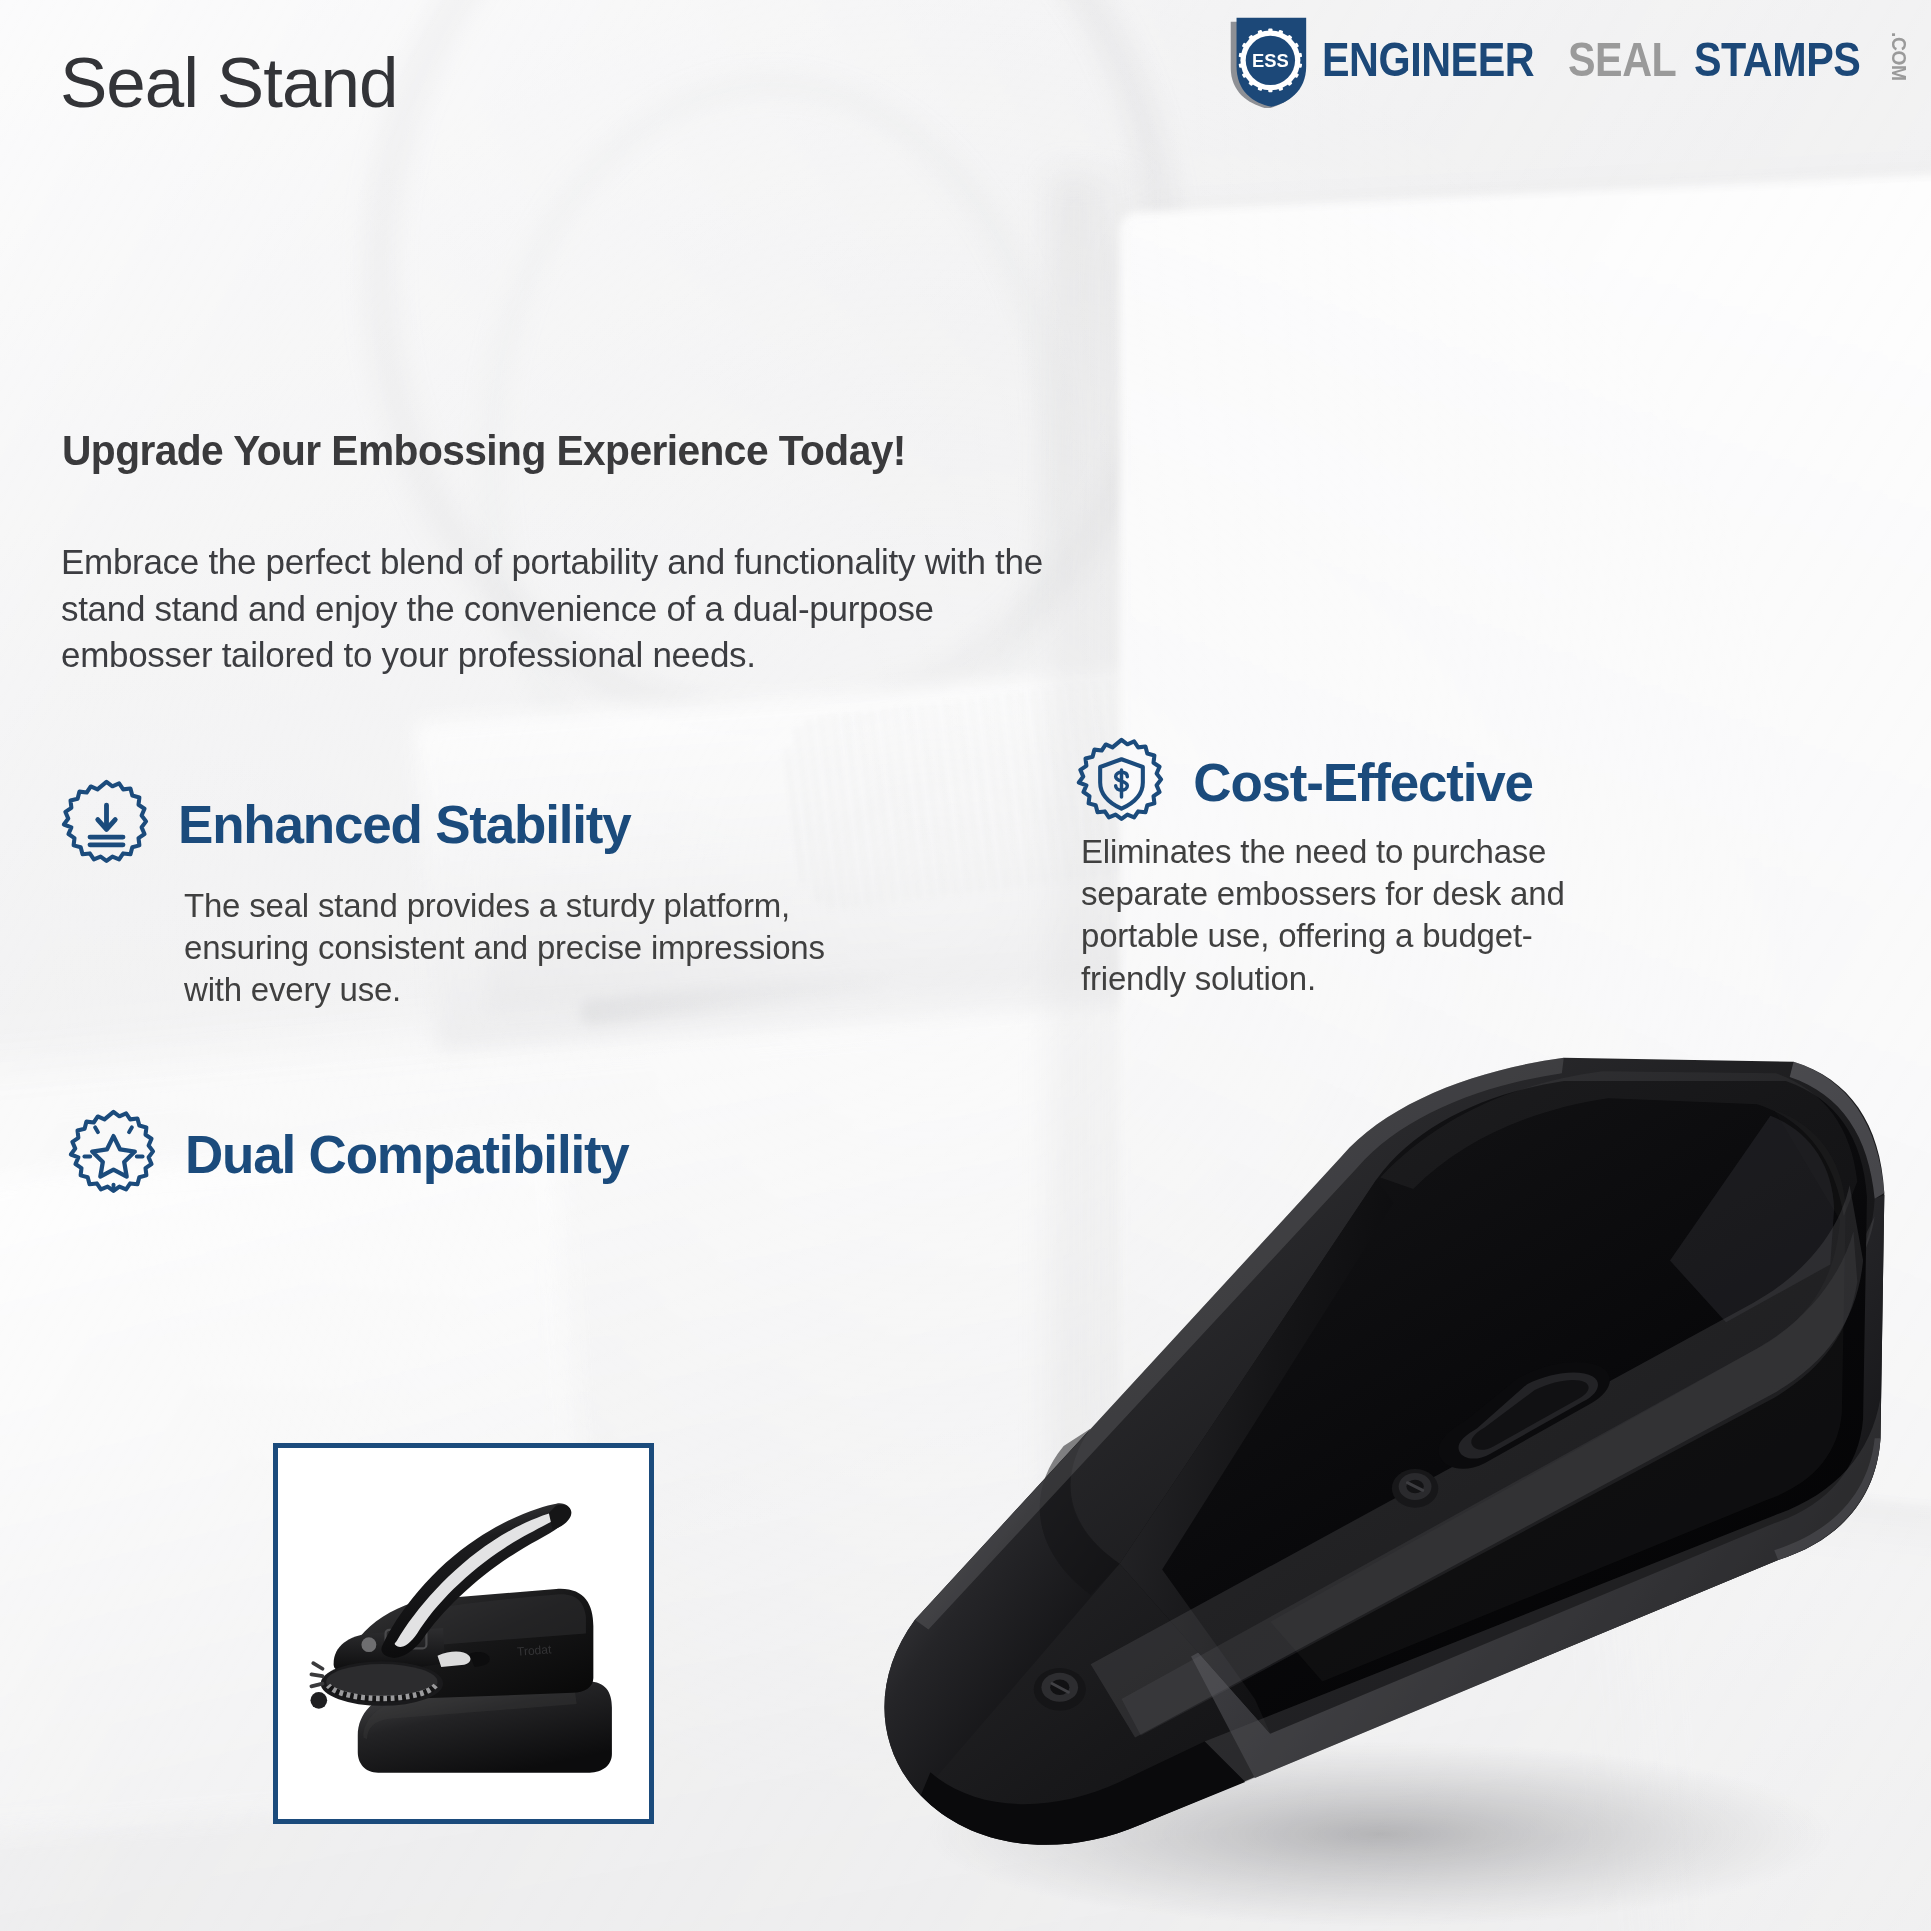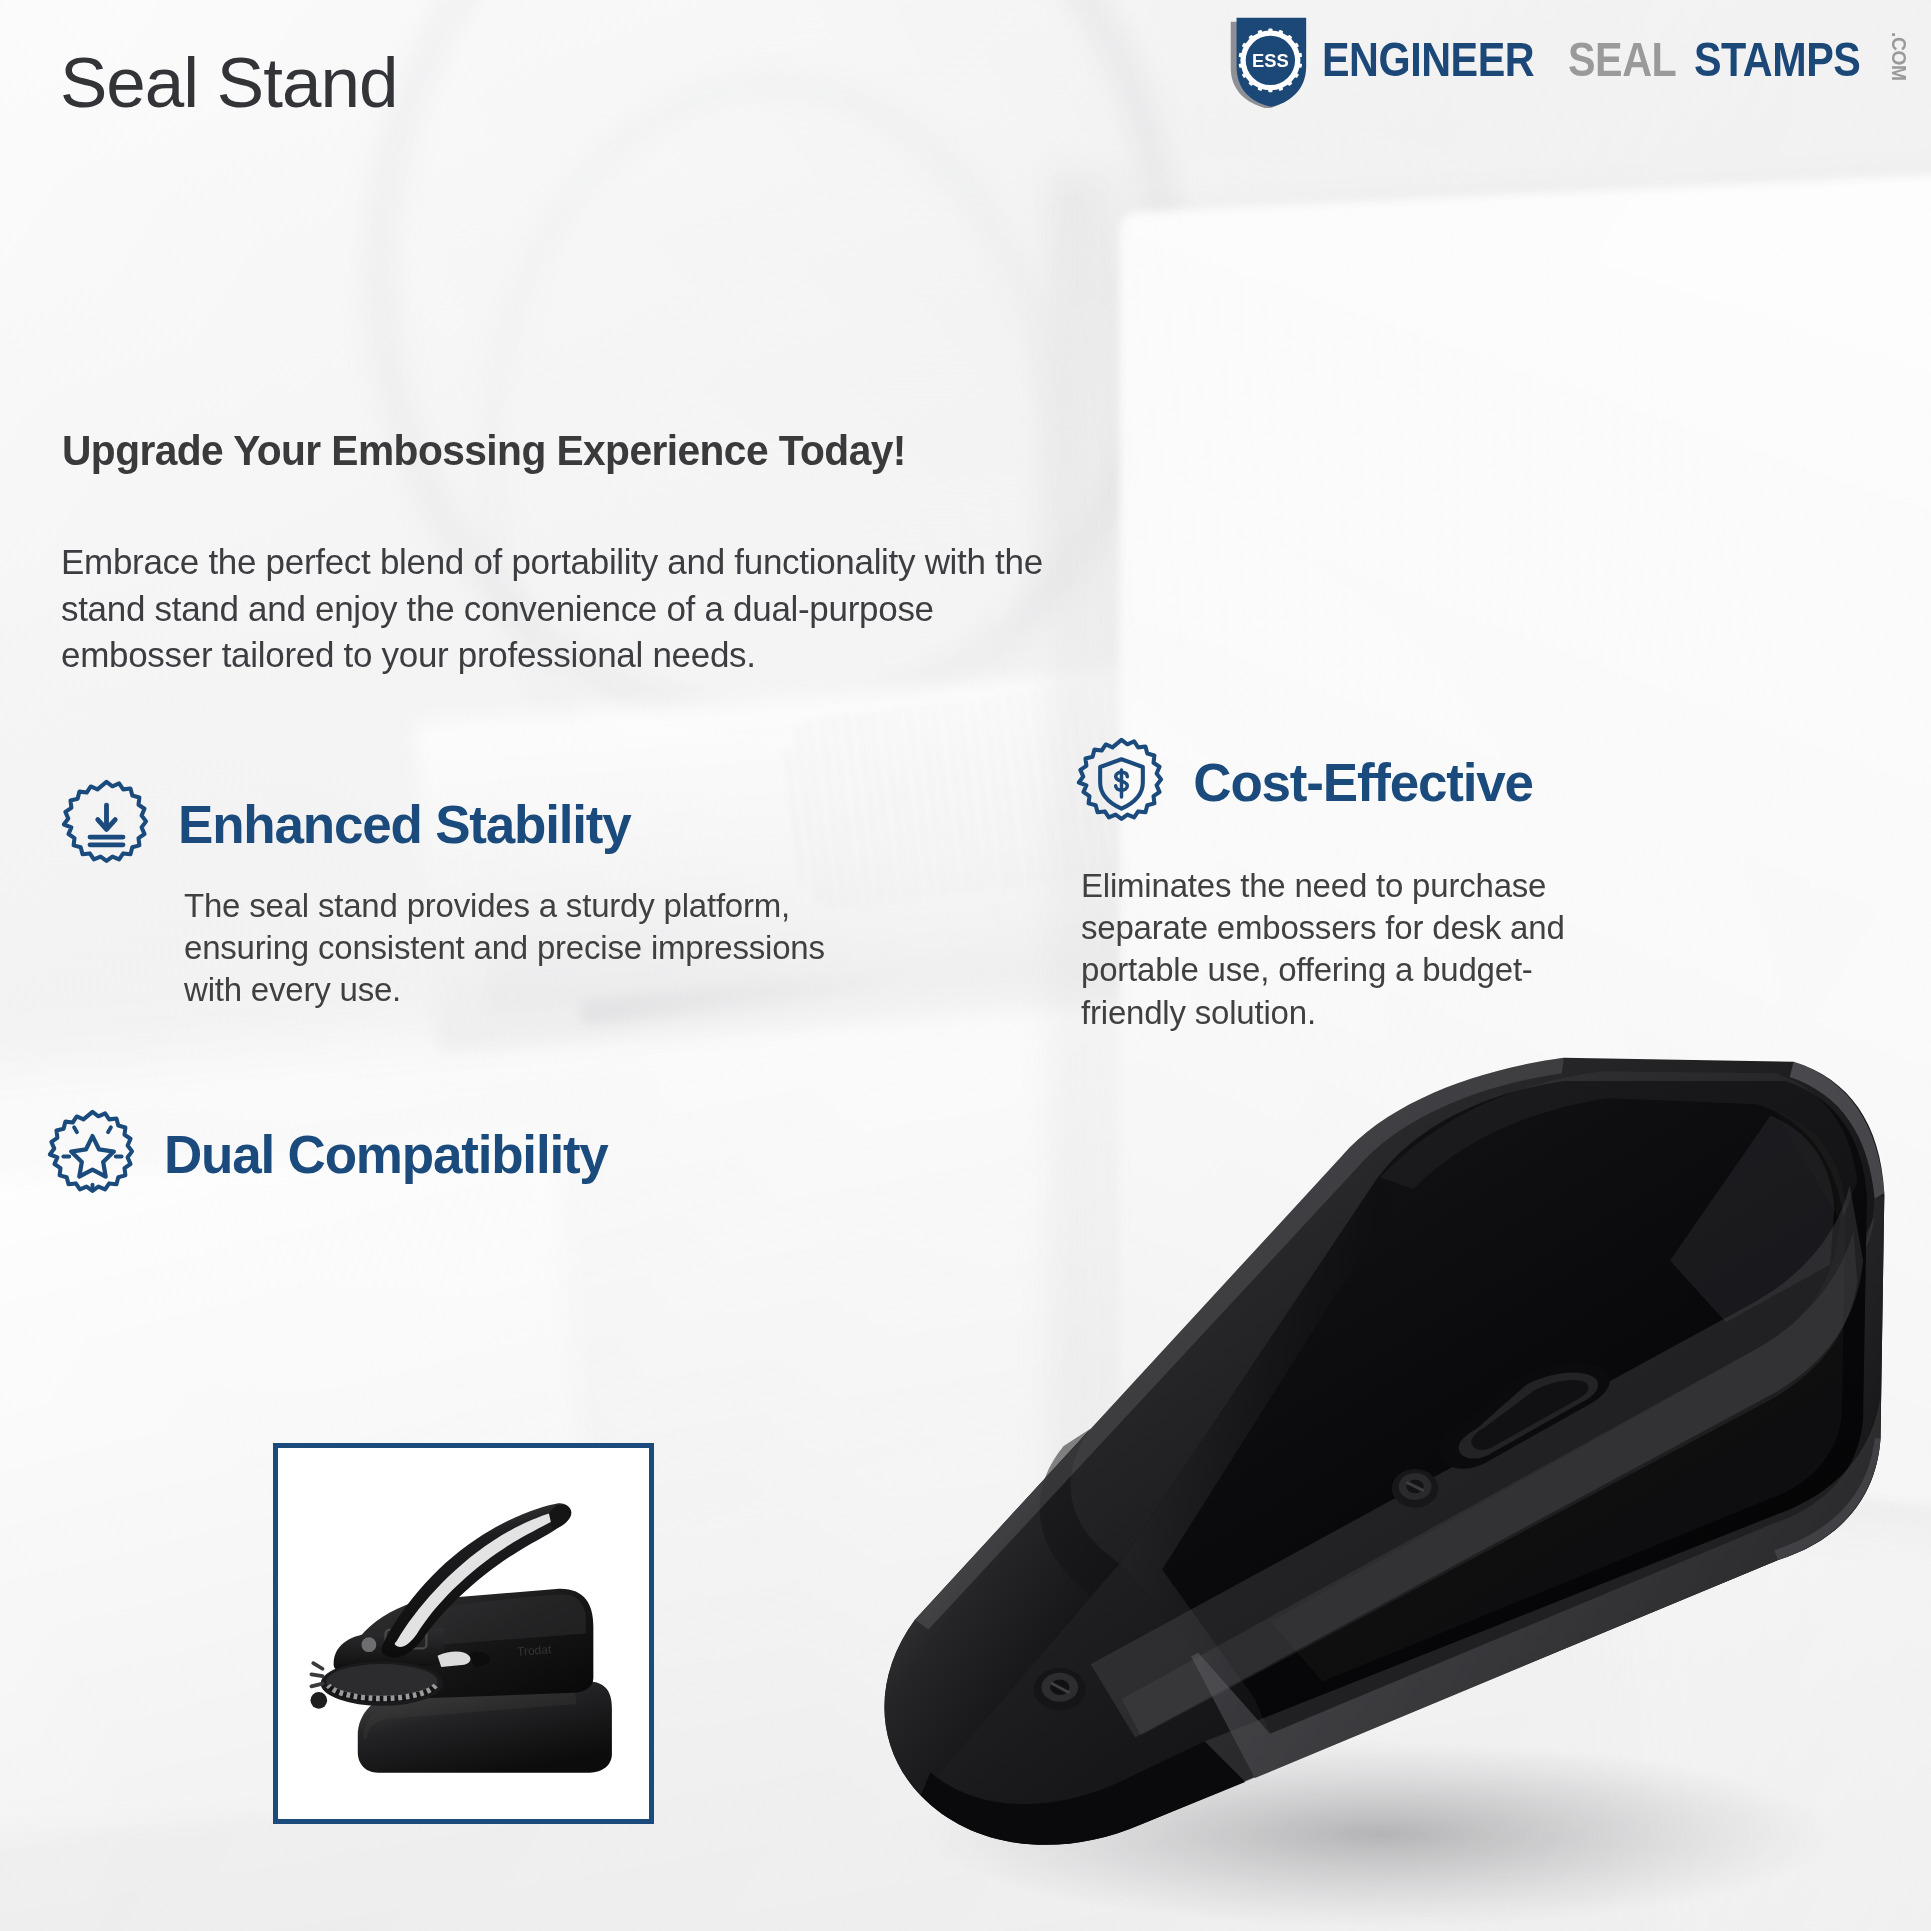--- a/index.html
+++ b/index.html
@@ -136,33 +136,33 @@
   .intro {
     position:absolute; left:61px; top:539px; width:1023px;
     font-size:35px; font-weight:300; color:#3c3d41; line-height:1.33;
     letter-spacing:-0.3px;
   }
 
   
   .feature { position:absolute; }
   .f-stability { left:58px;  top:776px;  width:801px; }
   .f-cost      { left:1081px; top:734px; width:541px; }
-  .f-dual      { left:44px;  top:1106px; width:676px; }
+  .f-dual      { left:65px;  top:1106px; width:676px; }
 
   .f-head { display:flex; align-items:center; gap:23px; }
   .f-icon { width:97px; height:97px; flex:0 0 auto; }
   .f-title {
     font-size:53px; font-weight:bold; color:#1b4b7c; letter-spacing:-1.2px;
     white-space:nowrap;
   }
   .f-body {
     margin-top:11.6px; margin-left:126px;
     font-size:33px; font-weight:300; color:#404040; line-height:1.28; letter-spacing:-0.2px;
   }
-  .f-cost .f-body { margin-left:0; margin-top:34px; }
+  .f-cost .f-body { margin-left:0; margin-top:0; }
   .f-cost .f-head { margin-left:-7.7px; }
 
   
   .inset {
     position:absolute; left:273px; top:1443px; width:381px; height:381px;
     border:5.8px solid #1b4b7c; background:#ffffff;
     overflow:hidden;
   }
   .inset svg { width:100%; height:100%; display:block; }
 

